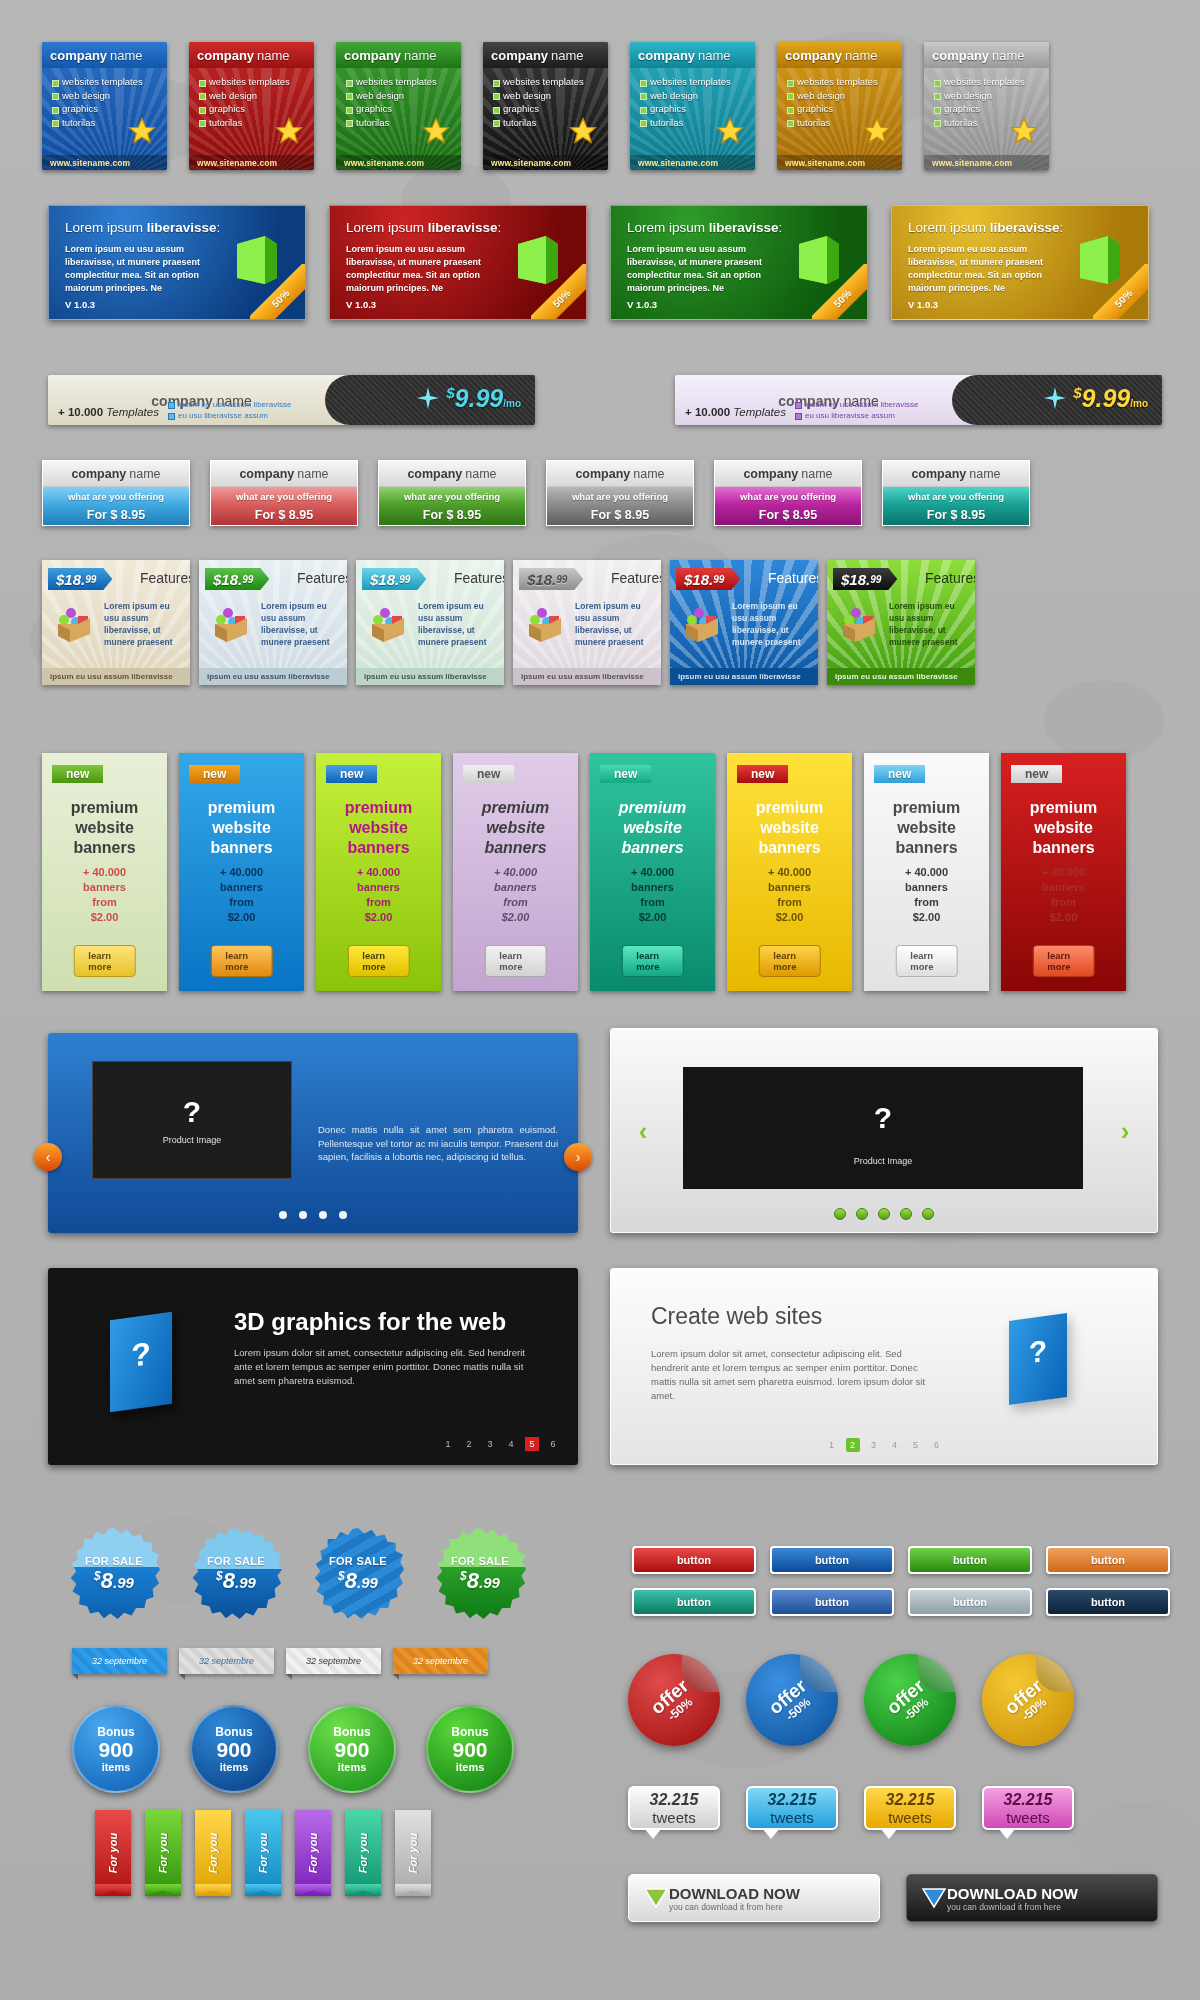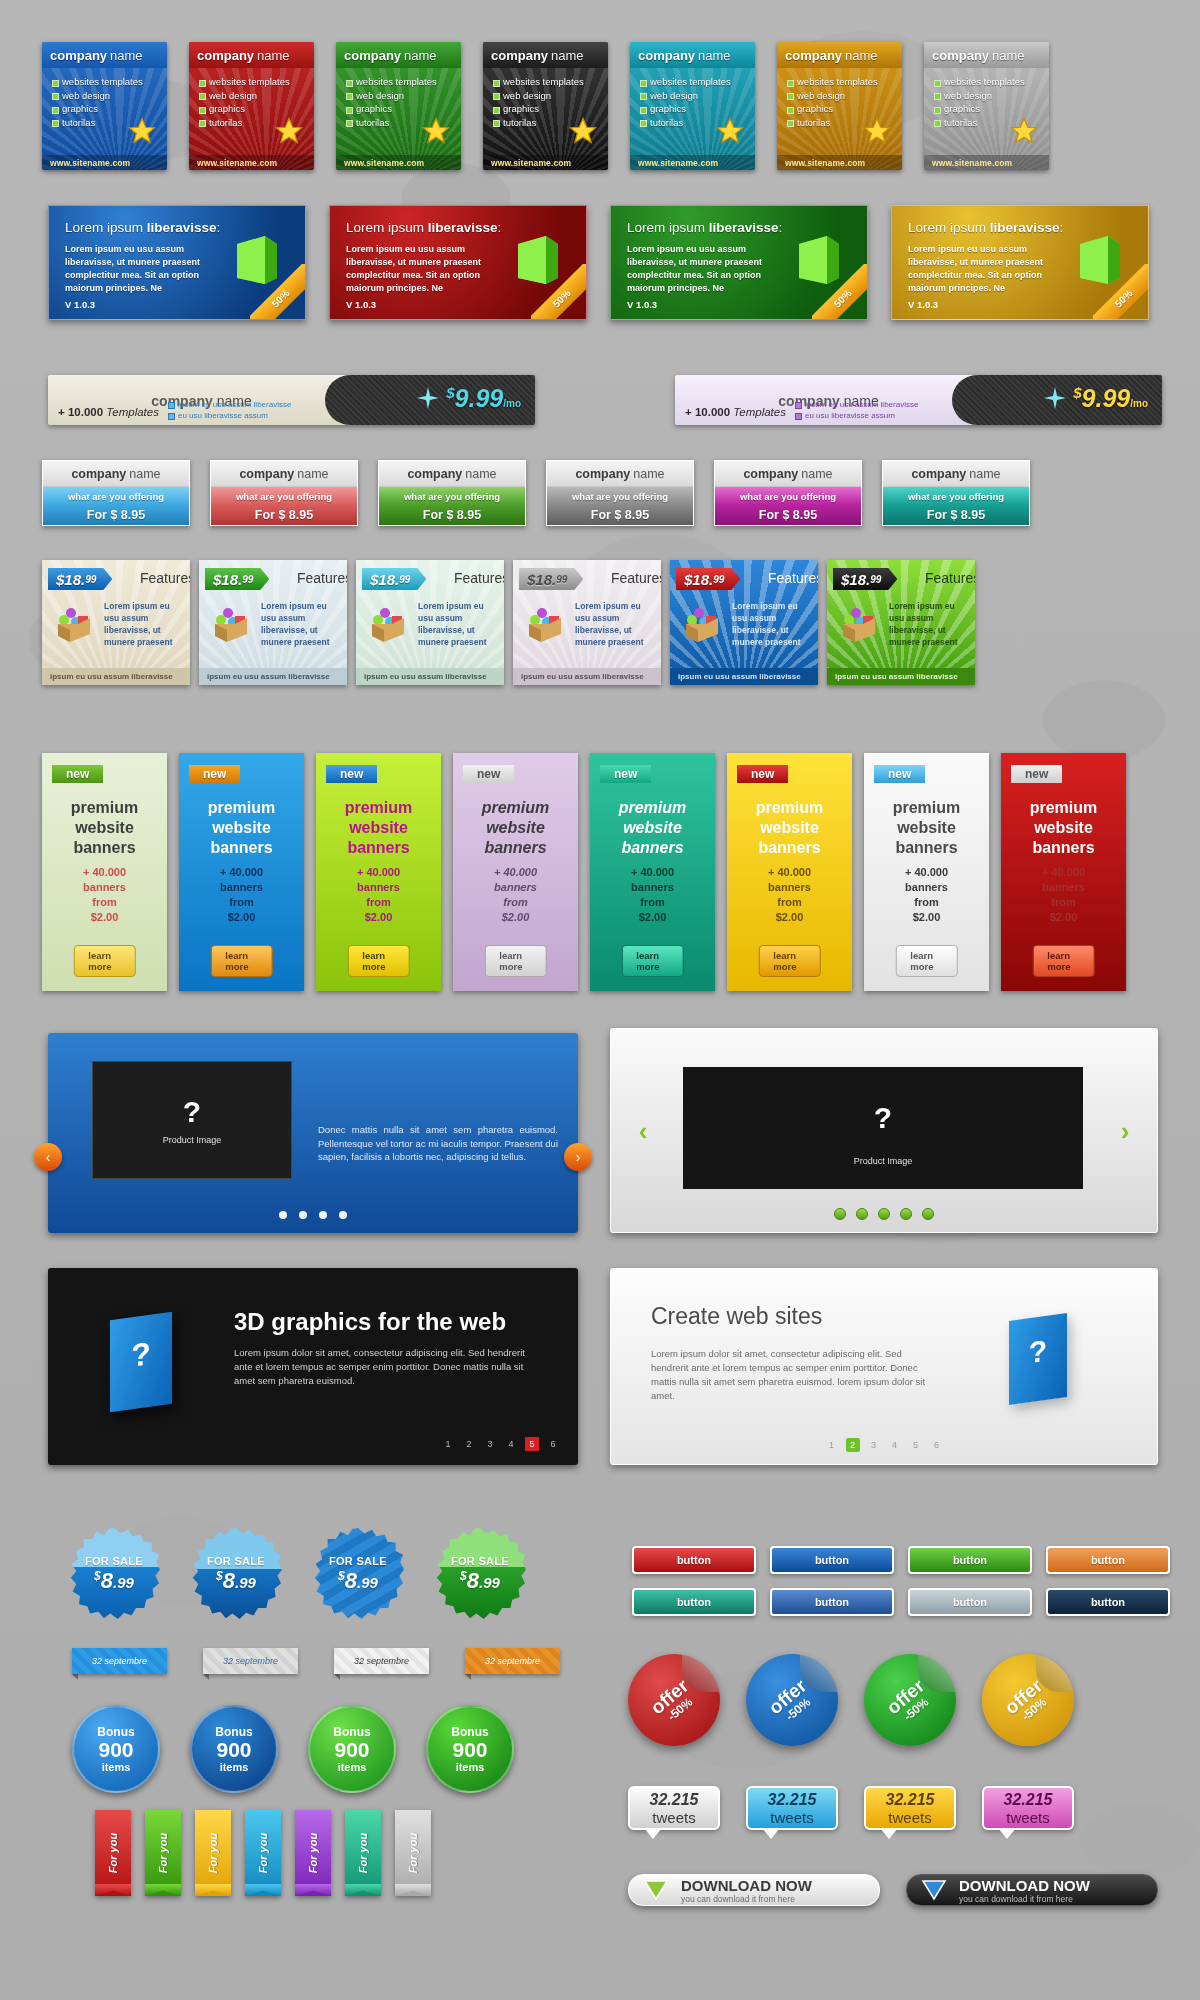--- a/index.html
+++ b/index.html
@@ -250,21 +250,21 @@
   .b1{background:linear-gradient(#8fd0f2 0 42%, #1a7fd0 42%, #0b5fae);}
   .b2{background:linear-gradient(#7fc8ee 0 45%, #1673c4 45%, #084f96);}
   .b3{background:repeating-linear-gradient(-30deg,#2a8ad8 0 8px,#1f78c4 8px 16px);}
   .b4{background:linear-gradient(#8fe07a 0 42%, #2aa02a 42%, #0d7a14);}
   .rowBadges{ position:absolute; left:68px; top:1528px; display:flex; gap:30px;}
 
   .rib2{ width:95px; height:26px; position:relative; color:#fff; font-size:9px; font-style:italic;
          display:flex; align-items:center; justify-content:center; box-shadow:0 2px 4px rgba(0,0,0,.35);}
   .rib2:after{ content:""; position:absolute; left:0; bottom:-6px; border-left:6px solid transparent;
                border-right:0; border-top:6px solid rgba(0,0,0,.35);}
-  .rowRib{ position:absolute; left:72px; top:1648px; display:flex; gap:36px;}
+  .rowRib{ position:absolute; left:72px; top:1648px; display:flex; gap:12px;}
   .rib2.x1{background:repeating-linear-gradient(45deg,#2f9ce8 0 5px,#2790dc 5px 10px);}
   .rib2.x2{background:repeating-linear-gradient(45deg,#e0e0e0 0 5px,#d2d2d2 5px 10px);color:#3a6fa8;}
   .rib2.x3{background:repeating-linear-gradient(45deg,#f2f2f2 0 5px,#e4e4e4 5px 10px);color:#3a3a3a;}
   .rib2.x4{background:repeating-linear-gradient(45deg,#e8922a 0 5px,#dc8520 5px 10px);}
 
   .bonus{ width:88px; height:88px; border-radius:50%; display:flex; flex-direction:column;
           align-items:center; justify-content:center; color:#fff; box-shadow:0 3px 6px rgba(0,0,0,.45);
           border:2px solid rgba(255,255,255,.35);}
   .bonus .b{ font-size:12px; font-weight:bold;} .bonus .n{ font-size:21px; font-weight:bold; line-height:22px;}
   .bonus .i{ font-size:11px; font-weight:bold;}
@@ -318,22 +318,22 @@
        align-items:center; justify-content:center;}
   .tw .n{ font-size:16px; font-weight:bold; font-style:italic;}
   .tw .l{ font-size:15px; font-weight:normal;}
   .tw:after{ content:""; position:absolute; left:14px; bottom:-11px; width:0; height:0;
              border-left:9px solid transparent; border-right:9px solid transparent; border-top:11px solid #fff;}
   .tw.t1{background:linear-gradient(#fcfcfc,#d0d0d0);color:#3a3a3a;}
   .tw.t2{background:linear-gradient(#7fd8f5,#22a0dc);color:#06405e;}
   .tw.t3{background:linear-gradient(#ffd84a,#e8a800);color:#5e4200;}
   .tw.t4{background:linear-gradient(#f2a0e0,#d04ab8);color:#5e0a4a;}
 
-  .dl{ position:absolute; top:1874px; width:252px; height:32px; border-radius:15px; display:flex;
-       align-items:center; padding-left:14px; gap:12px; box-shadow:0 3px 6px rgba(0,0,0,.4);}
+  .dl{ position:absolute; top:1874px; width:252px; height:48px; border-radius:5px; display:flex;
+       align-items:center; padding-left:14px; box-shadow:0 3px 6px rgba(0,0,0,.4);}
   .dl .chev{ width:26px; height:26px; }
   .dl .tt{ font-size:15px; font-weight:bold; }
   .dl .ss{ font-size:8.5px; }
   .dl1{ left:628px; background:linear-gradient(#fcfcfc,#d8d8d8); border:1px solid #fff;}
   .dl1 .tt{ color:#3a3a3a;} .dl1 .ss{ color:#6a6a6a;}
   .dl2{ left:906px; background:linear-gradient(#4a4a4a,#161616); border:1px solid #5a5a5a;}
   .dl2 .tt{ color:#fff;} .dl2 .ss{ color:#c0c0c0;}
 </style>
 </head>
 <body>

